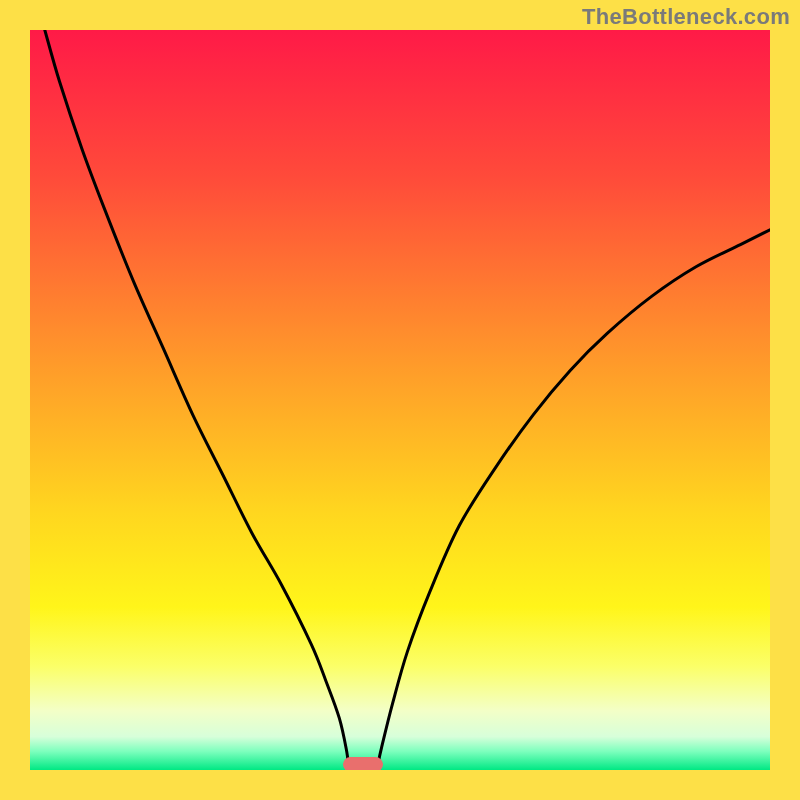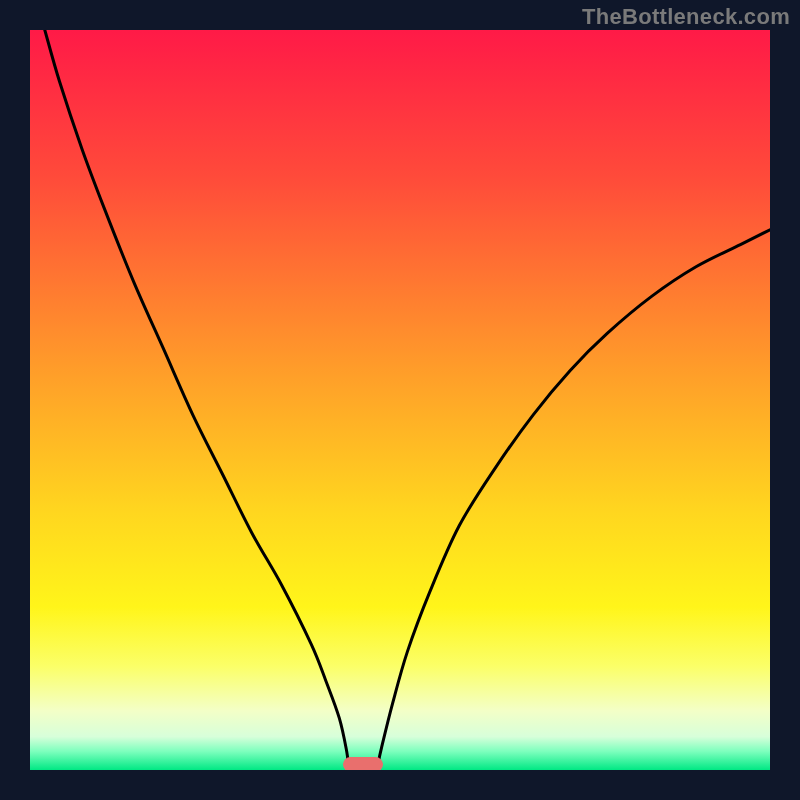--- a/index.html
+++ b/index.html
@@ -9,21 +9,21 @@
     height: 800px;
     background: #000;
     overflow: hidden;
   }
   .frame {
     position: absolute;
     left: 0;
     top: 0;
     width: 800px;
     height: 800px;
-    background: #0f172a;
+    background: #fde047;
   }
   .plot {
     position: absolute;
     left: 30px;
     top: 30px;
     width: 740px;
     height: 740px;
     overflow: hidden;
   }
   .watermark {

